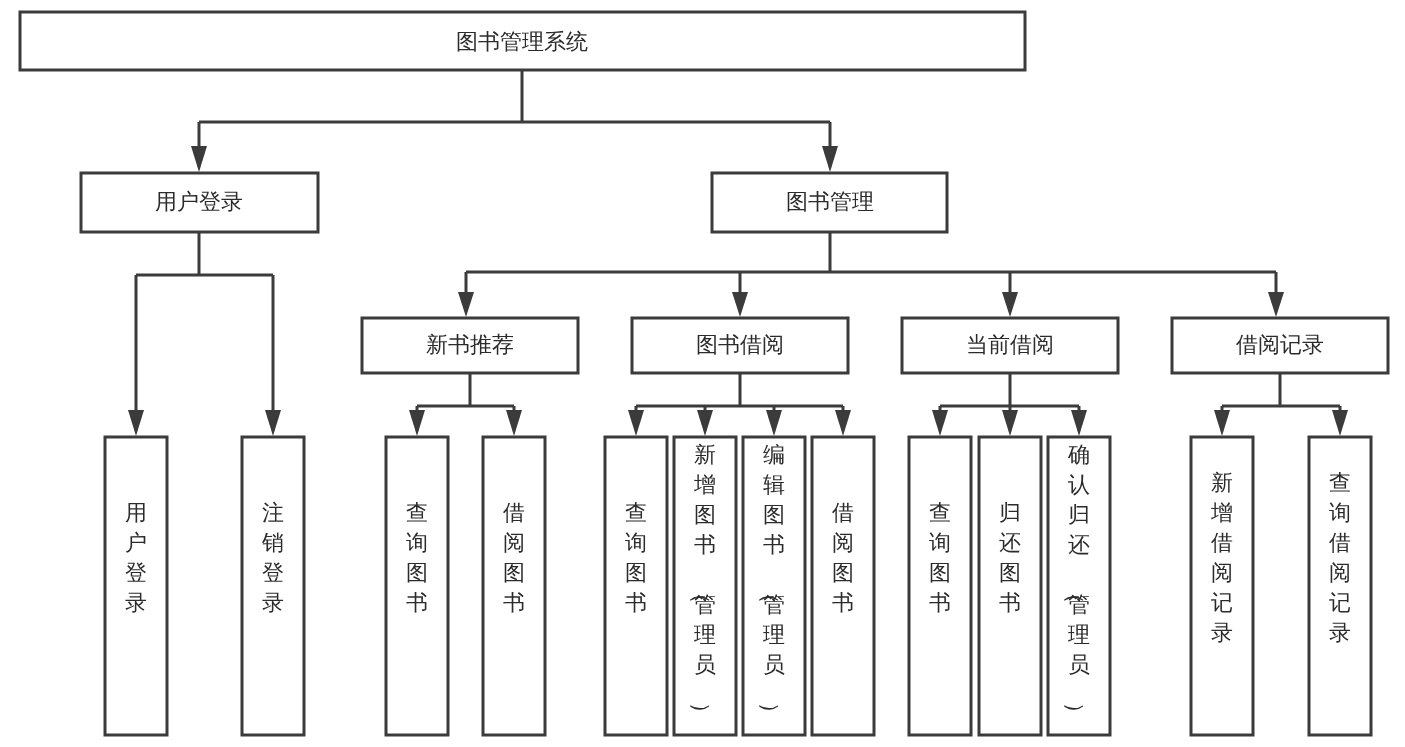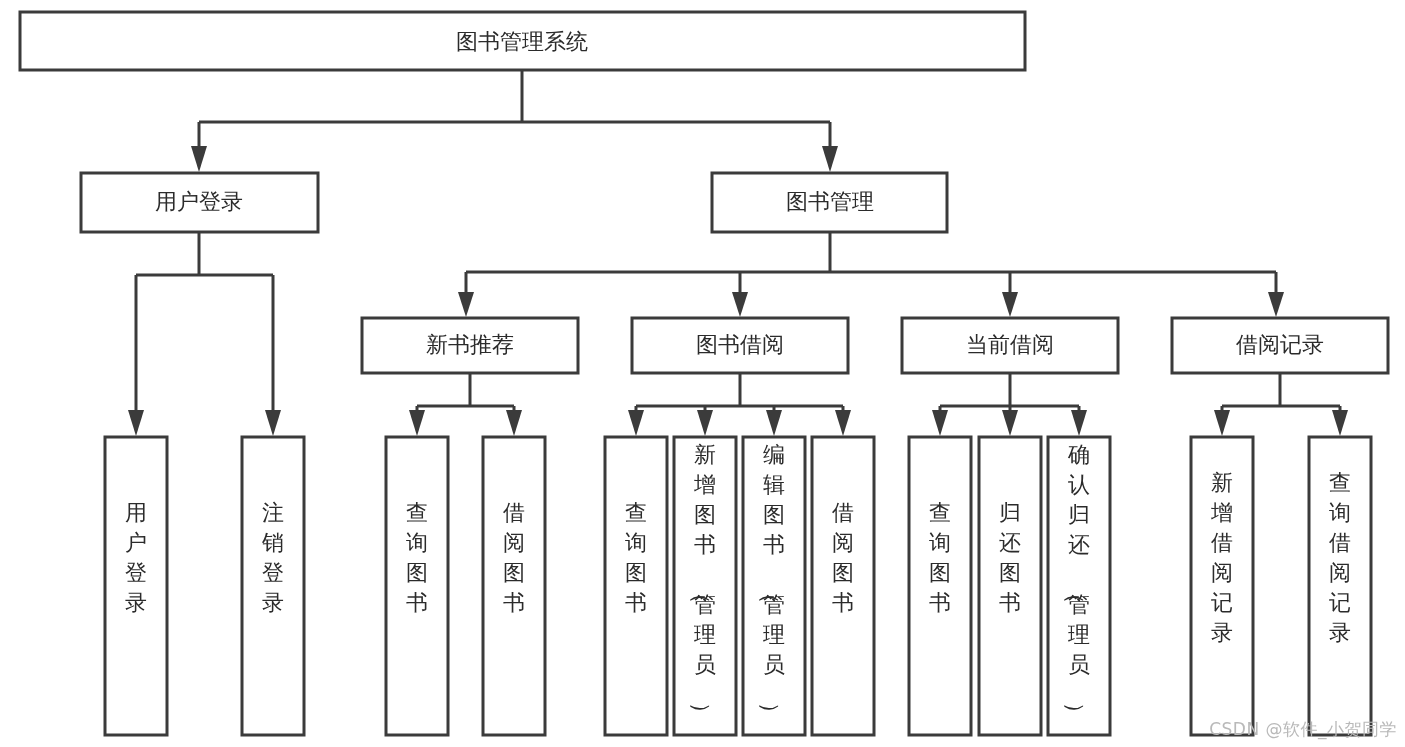--- a/index.html
+++ b/index.html
@@ -241,15 +241,14 @@
       <text class="node-label-vertical" x="1222" y="490"><tspan x="1222" dy="0">新</tspan><tspan x="1222" dy="30">增</tspan><tspan x="1222" dy="30">借</tspan><tspan x="1222" dy="30">阅</tspan><tspan x="1222" dy="30">记</tspan><tspan x="1222" dy="30">录</tspan></text>
     </g>
 
     <g>
       <rect class="node-box" x="1309" y="437" width="62" height="298"></rect>
       <text class="node-label-vertical" x="1340" y="490"><tspan x="1340" dy="0">查</tspan><tspan x="1340" dy="30">询</tspan><tspan x="1340" dy="30">借</tspan><tspan x="1340" dy="30">阅</tspan><tspan x="1340" dy="30">记</tspan><tspan x="1340" dy="30">录</tspan></text>
     </g>
 
   </svg>
 
-  <div class="watermark-text">CSDN @软件_小贺同学</div>
 
 </div>
 
 </body></html>

